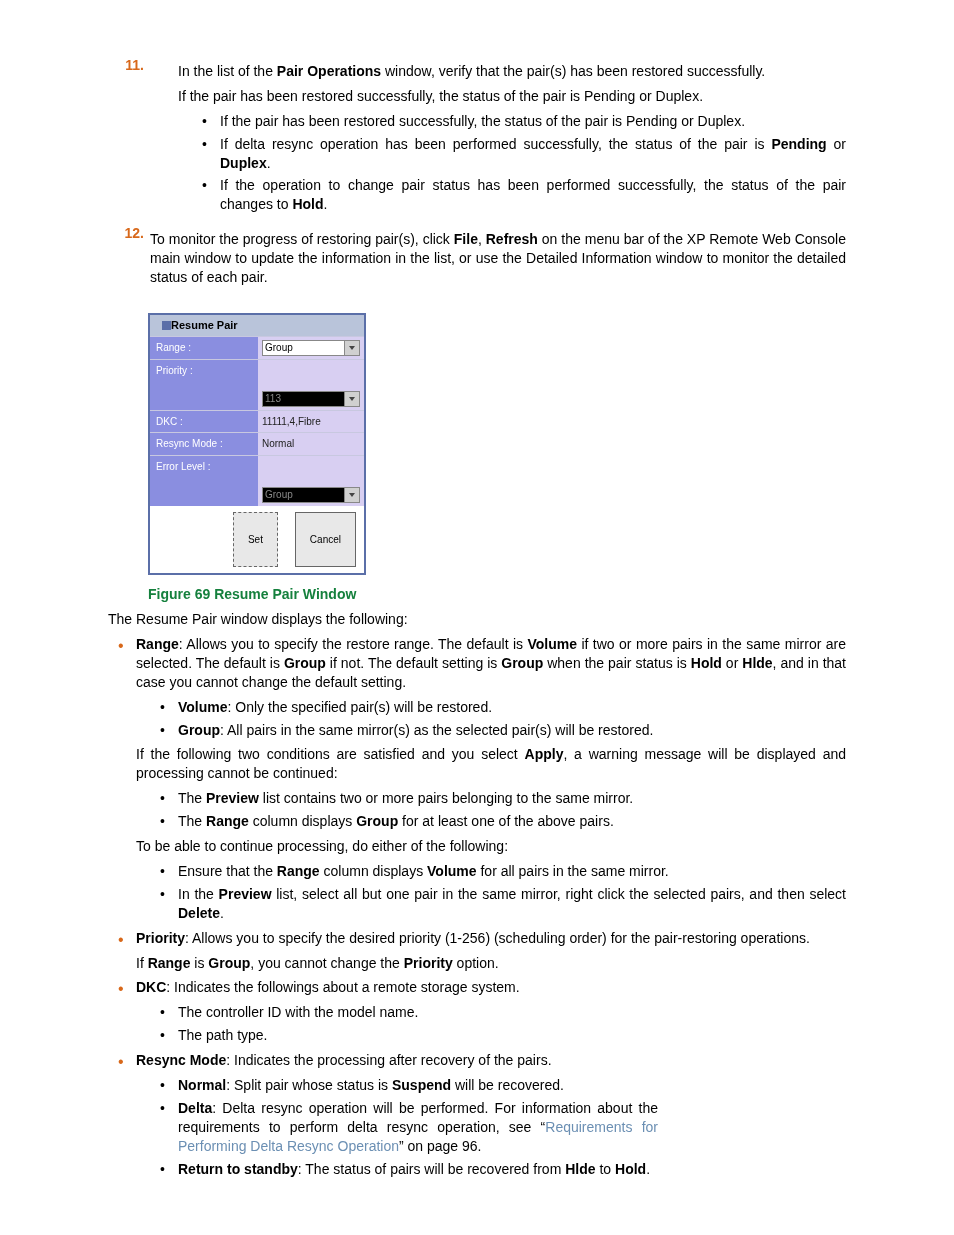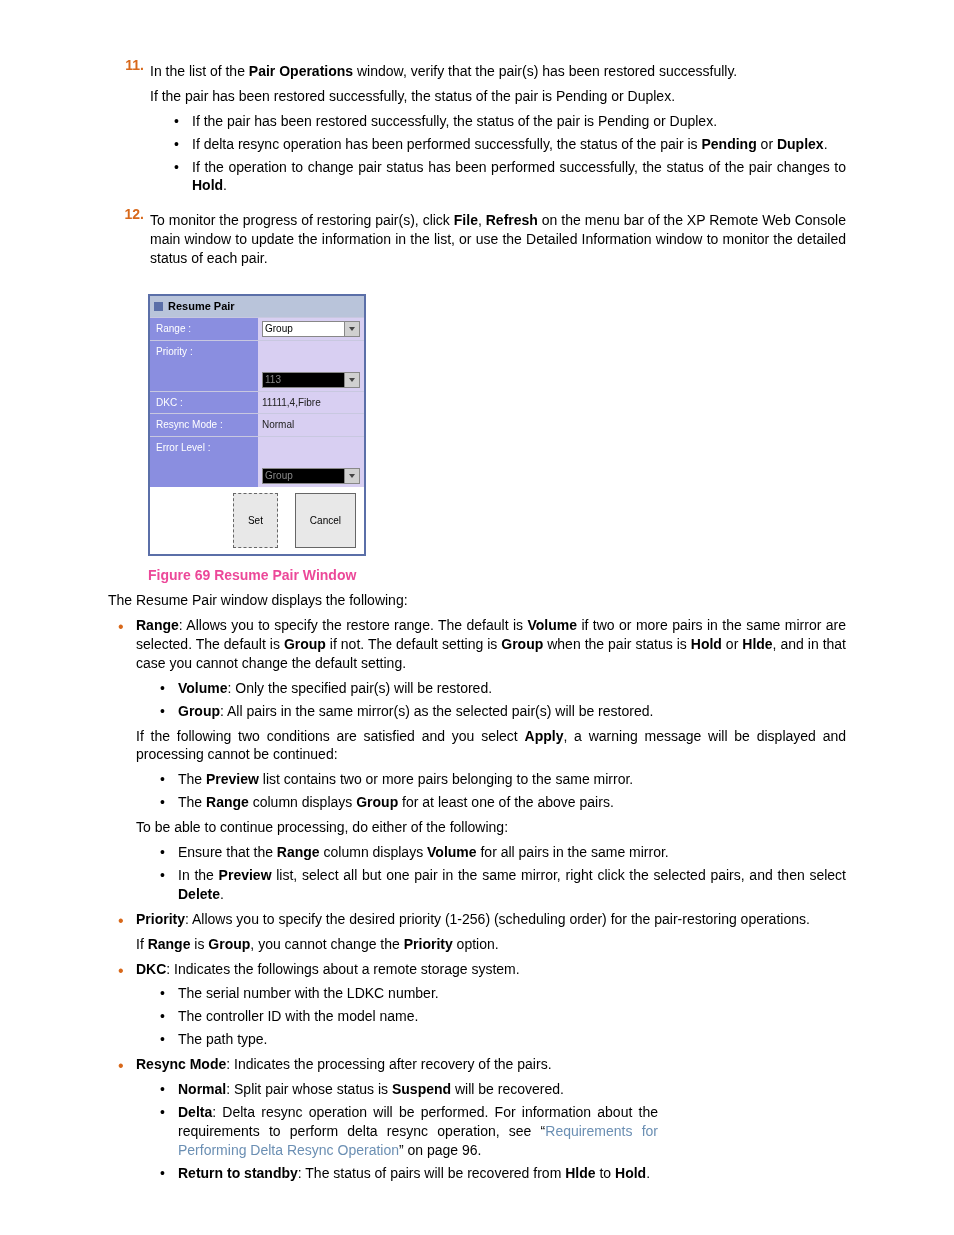--- a/index.html
+++ b/index.html
@@ -8,36 +8,36 @@
     line-height: 1.35;
     color: #000;
     margin: 0;
     padding: 56px 108px 40px 108px;
     width: 954px;
     box-sizing: border-box;
     background: #fff;
   }
   .step { display: flex; margin-bottom: 4px; justify-content: center; }
   .step-num { color: #d8681a; font-weight: bold; min-width: 36px; text-align: right; margin-right: 6px; }
-  .step-body { flex: 1; }
+  .step-body { flex: 1; margin-left: 28px; }
   b { font-weight: bold; }
   .bullets { margin: 6px 0 6px 24px; padding: 0; list-style: none; }
   .bullets > li { position: relative; padding-left: 18px; margin-bottom: 4px; text-align: justify; }
   .bullets > li::before { content: "•"; position: absolute; left: 0; top: 0; }
   .orange-bullets > li::before { color: #d8681a; font-size: 16px; }
   .sub-bullets > li::before { color: #000; }
   .para { margin: 6px 0; text-align: justify; }
-  .caption { color: #ec4899; font-weight: bold; margin: 8px 0 6px 40px; }
+  .caption { color: #15803d; font-weight: bold; margin: 8px 0 6px 40px; }
   .link { color: #6b8fb3; }
   .page-num { display: inline-block; margin-right: 12px; }
 
   
   .win-wrap { margin: 20px 0 10px 40px; width: 218px; }
   .win { border: 2px solid #5b6fa8; background: #fff; }
-  .win-title { background: #b9c4da; padding: 3px 4px; display: flex; align-items: center; gap: 5px; font-size: 11px; }
+  .win-title { background: #b9c4da; padding: 3px 12px; display: flex; align-items: center; font-size: 11px; }
   .win-title .sq { width: 9px; height: 9px; background: #5b6fa8; }
   .win-title b { font-weight: bold; }
   .form-row { display: flex; font-size: 10px; }
   .form-label { background: #8a8ee0; color: #fff; width: 96px; padding: 4px 6px; border-top: 1px solid #c8c8e0; font-weight: normal; }
   .form-val { flex: 1; background: #d8cff2; padding: 3px 4px; border-top: 1px solid #c8c8e0; display: flex; align-items: center; }
   .dd { background: #fff; border: 1px solid #888; height: 14px; flex: 1; display: flex; align-items: center; padding: 0 2px; font-size: 10px; position: relative; }
   .dd.disabled { background: #000000; color: #888; margin-top: 28px; }
   .dd .arrow { position: absolute; right: 0; top: 0; bottom: 0; width: 14px; background: #d0d0d0; border-left: 1px solid #888; display:flex; align-items:center; justify-content:center; }
   .dd .arrow::after { content: ""; border-left: 3px solid transparent; border-right: 3px solid transparent; border-top: 4px solid #444; }
   .plain-val { color: #222; }
@@ -151,21 +151,20 @@
   <li>
     <b>Priority</b><span>: Allows you to specify the desired priority (1-256) (scheduling order) for the pair-restoring operations.</span>
     <div class="para">
       <span>If </span><b>Range</b><span> is </span><b>Group</b><span>, you cannot change the </span><b>Priority</b><span> option.</span>
     </div>
   </li>
 
   <li>
     <b>DKC</b><span>: Indicates the followings about a remote storage system.</span>
     <ul class="bullets sub-bullets">
-      <li>The serial number with the LDKC number.</li>
       <li>The controller ID with the model name.</li>
       <li>The path type.</li>
     </ul>
   </li>
 
   <li>
     <b>Resync Mode</b><span>: Indicates the processing after recovery of the pairs.</span>
     <ul class="bullets sub-bullets">
       <li><b>Normal</b><span>: Split pair whose status is </span><b>Suspend</b><span> will be recovered.</span></li>
       <li style="text-align:justify; max-width:480px;"><b>Delta</b><span>: Delta resync operation will be performed.  For information about the requirements to perform delta resync operation, see “</span><span class="link">Requirements for Performing Delta Resync Operation</span><span>” on page 96.</span></li>

